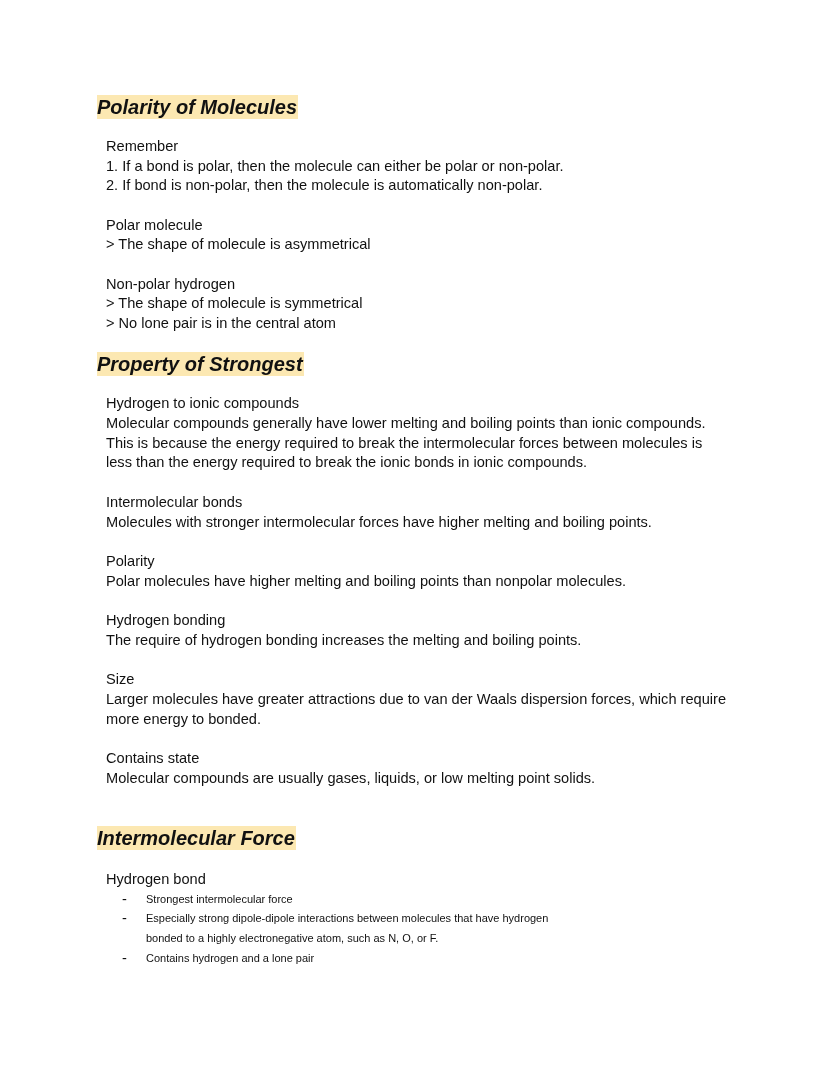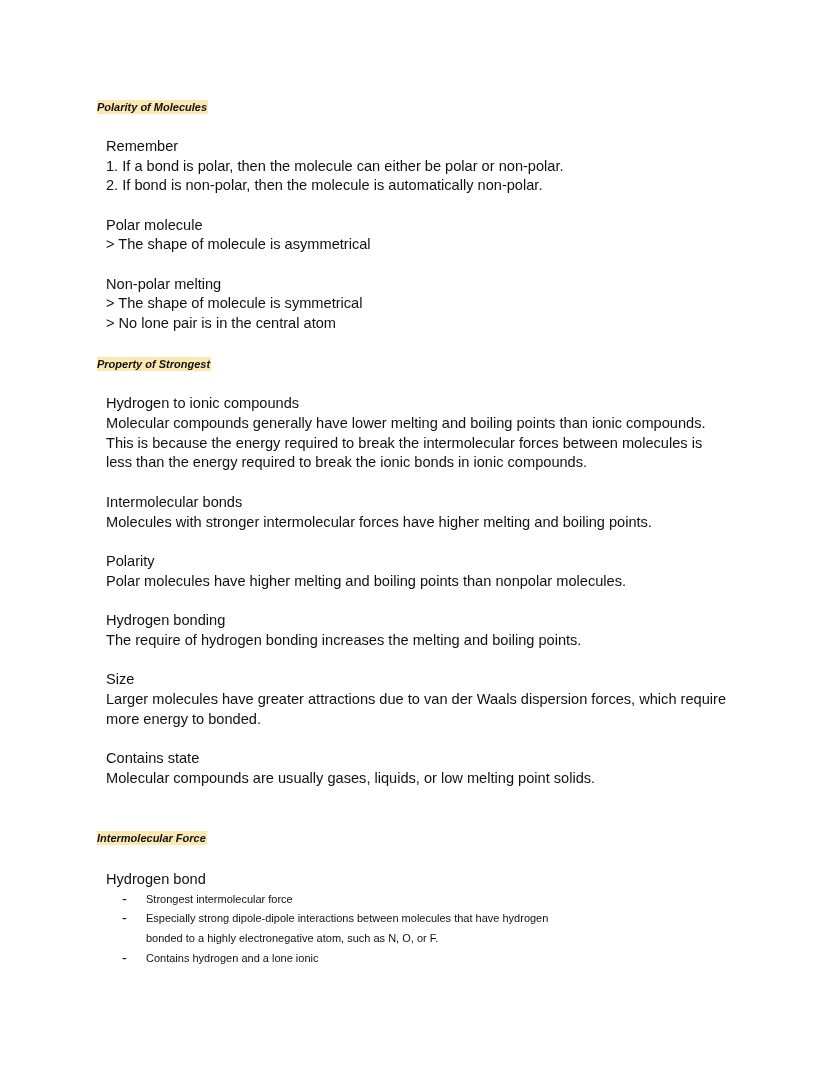--- a/index.html
+++ b/index.html
@@ -25,21 +25,21 @@
       position: absolute;
       left: 0;
       font-size: 14.6px;
       line-height: 19.7px;
       white-space: nowrap;
       margin-left: 9px;
     }
     .heading {
       position: absolute;
       left: 0;
-      font-size: 11px;
+      font-size: 20px;
       font-weight: bold;
       font-style: italic;
       line-height: 20px;
       white-space: nowrap;
     }
     .heading span {
       background: #fce8b2;
       padding: 1px 1px 1px 0;
     }
     .bullet-dash {
@@ -65,21 +65,21 @@
     <span>Polarity of Molecules</span>
   </div>
 
   <div class="line" style="top:137px">Remember</div>
   <div class="line" style="top:157px">1. If a bond is polar, then the molecule can either be polar or non-polar.</div>
   <div class="line" style="top:176px">2. If bond is non-polar, then the molecule is automatically non-polar.</div>
 
   <div class="line" style="top:216px">Polar molecule</div>
   <div class="line" style="top:235px">&gt; The shape of molecule is asymmetrical</div>
 
-  <div class="line" style="top:275px">Non-polar melting</div>
+  <div class="line" style="top:275px">Non-polar hydrogen</div>
   <div class="line" style="top:294px">&gt; The shape of molecule is symmetrical</div>
   <div class="line" style="top:314px">&gt; No lone pair is in the central atom</div>
 
   <div class="heading" style="top:354px">
     <span>Property of Strongest</span>
   </div>
 
   <div class="line" style="top:394px">Hydrogen to ionic compounds</div>
   <div class="line" style="top:414px">Molecular compounds generally have lower melting and boiling points than ionic compounds.</div>
   <div class="line" style="top:434px">This is because the energy required to break the intermolecular forces between molecules is</div>
@@ -109,16 +109,16 @@
 
   <div>
     <div class="bullet-dash" style="top:890px">-</div>
     <div class="bullet-text" style="top:890px">Strongest intermolecular force</div>
 
     <div class="bullet-dash" style="top:909px">-</div>
     <div class="bullet-text" style="top:909px">Especially strong dipole-dipole interactions between molecules that have hydrogen</div>
     <div class="bullet-text" style="top:929px">bonded to a highly electronegative atom, such as N, O, or F.</div>
 
     <div class="bullet-dash" style="top:949px">-</div>
-    <div class="bullet-text" style="top:949px">Contains hydrogen and a lone ionic</div>
+    <div class="bullet-text" style="top:949px">Contains hydrogen and a lone pair</div>
   </div>
 
 </div>
 
 </body></html>

